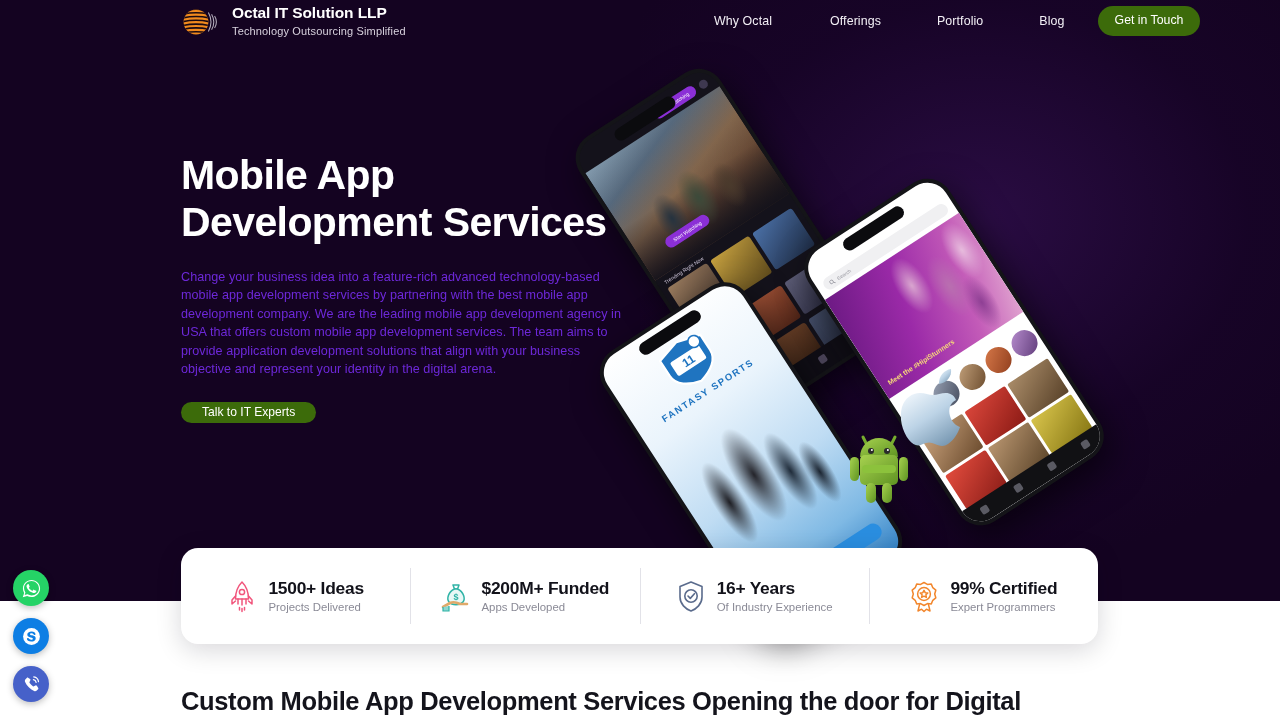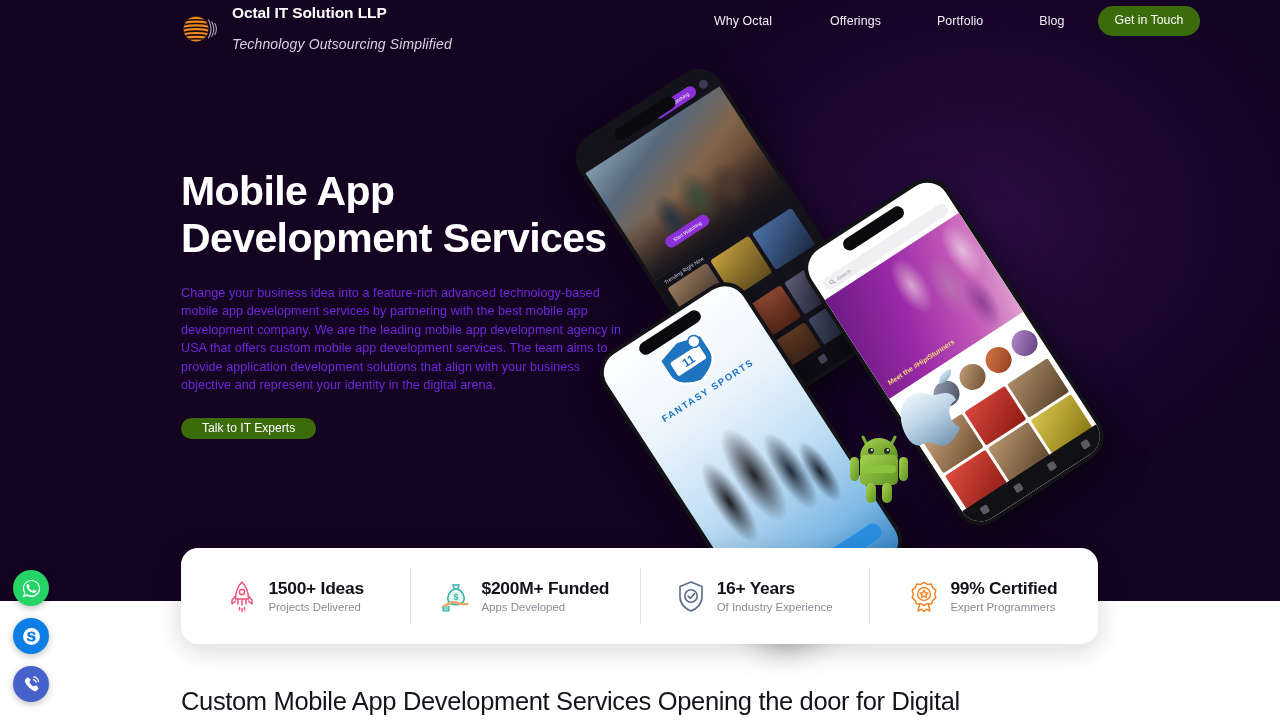--- a/index.html
+++ b/index.html
@@ -60,25 +60,24 @@
   .brand-name {
     color: #ffffff;
     font-size: 15.5px;
     font-weight: 700;
     letter-spacing: -0.1px;
     line-height: 1.05;
     white-space: nowrap;
   }
   .brand-tag {
     color: #d8d2de;
-    font-size: 14px;
-    font-style: italic;
+    font-size: 11px;
     letter-spacing: 0.15px;
     line-height: 1.2;
-    margin-top: 15px;
+    margin-top: 4px;
     white-space: nowrap;
   }
 
   .nav-links {
     position: absolute;
     left: 700px; top: 0;
     height: 42px;
     display: flex;
     align-items: center;
     gap: 0;
@@ -106,21 +105,21 @@
     padding: 8px 17px 9px;
     cursor: pointer;
     white-space: nowrap;
     line-height: 1;
     font-family: inherit;
   }
 
   
   .hero-copy {
     position: absolute;
-    left: 181px; top: 168px;
+    left: 181px; top: 152px;
     width: 450px;
     z-index: 20;
   }
   .hero-title {
     color: #ffffff;
     font-size: 41px;
     font-weight: 700;
     line-height: 47px;
     letter-spacing: -0.6px;
   }
@@ -355,21 +354,21 @@
     line-height: 1.15;
   }
 
   
   .section-heading {
     position: absolute;
     left: 181px; top: 684px;
     width: 900px;
     color: #14141c;
     font-size: 25.5px;
-    font-weight: 400;
+    font-weight: 700;
     line-height: 34px;
     letter-spacing: -0.35px;
     white-space: nowrap;
   }
 
   
   .social-rail {
     position: absolute;
     left: 13px; top: 570px;
     display: flex;

